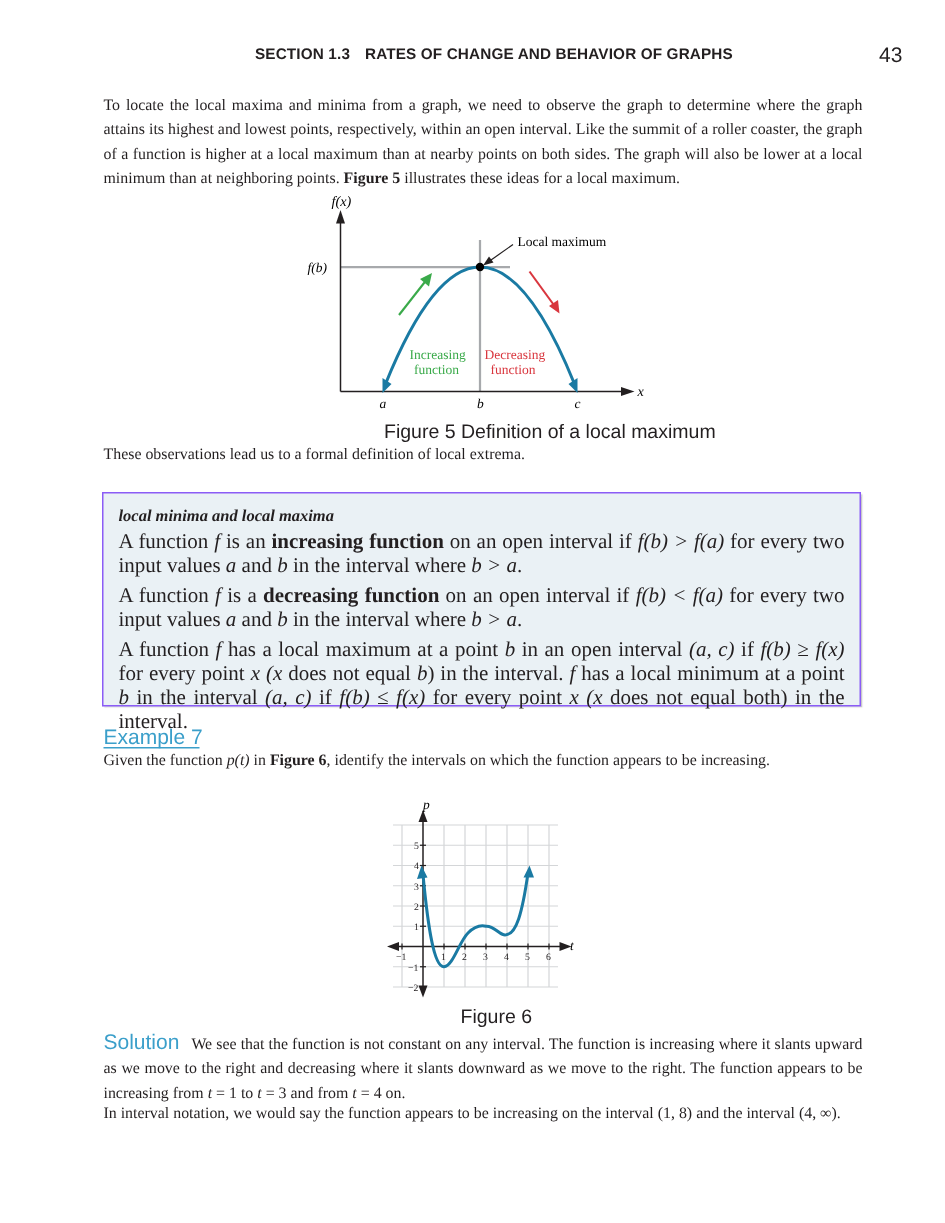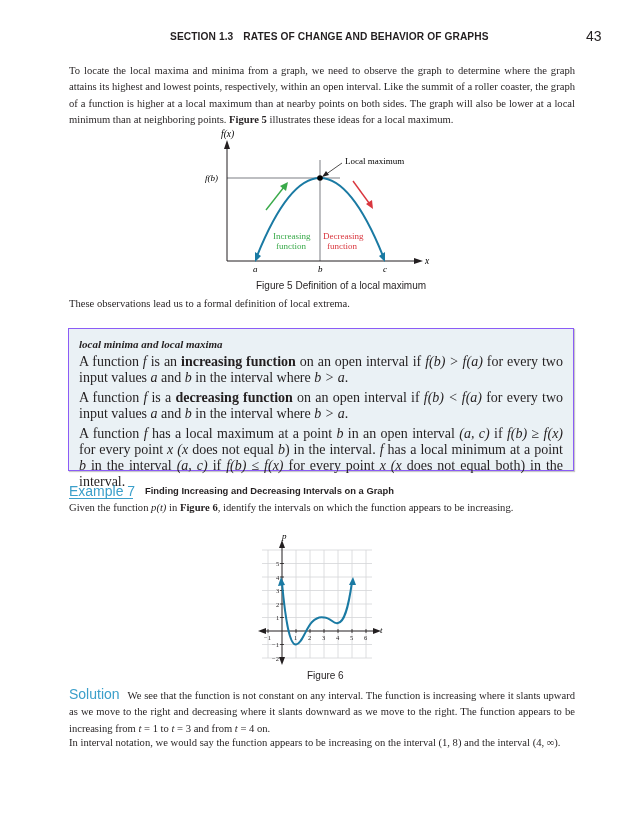--- a/index.html
+++ b/index.html
@@ -20,21 +20,21 @@
   .defbox .box-title { font-weight:bold; font-style:italic; font-size:11px; line-height:16px; margin-bottom:2px; }
   .defbox .def { font-size:14px; line-height:16px; margin-bottom:4px; text-align:justify; }
   .ex-row { left:69px; top:483px; width:506px; height:16px; }
   .ex-label { position:absolute; left:0; top:0; font-family:"Liberation Sans","DejaVu Sans",sans-serif; font-size:14px; color:#3b9fca; }
   .ex-underline { position:absolute; left:0; top:15px; width:64px; height:1px; background:#3b9fca; }
   .ex-title { position:absolute; left:76px; top:2px; font-family:"Liberation Sans","DejaVu Sans",sans-serif; font-size:9.4px; font-weight:bold; color:#231f20; white-space:nowrap; }
   .p3 { left:69px; top:500px; width:506px; }
   .p4 { left:69px; top:686px; width:506px; }
   .p5 { left:69px; top:735px; width:512px; white-space:nowrap; }
   .sol-label { font-family:"Liberation Sans","DejaVu Sans",sans-serif; color:#3b9fca; font-size:14px; margin-right:8px; }
-  .caption { font-family:"Liberation Sans","DejaVu Sans",sans-serif; font-size:10px; color:#231f20; white-space:nowrap; }
+  .caption { font-family:"Liberation Sans","DejaVu Sans",sans-serif; font-size:13px; color:#231f20; white-space:nowrap; }
   .cap5 { left:256px; top:280px; }
   .cap6 { left:307px; top:670px; }
   i.v { font-style:italic; }
   b { font-weight:bold; }
   svg text { font-family:"Liberation Serif","DejaVu Serif",serif; }
 </style>
 </head>
 <body>
 
 <div class="abs header">
@@ -93,21 +93,20 @@
     <div class="box-title">local minima and local maxima</div>
     <div class="def"><span>A function </span><i class="v">f</i><span> is an </span><b>increasing function</b><span> on an open interval if </span><i class="v">f(b) &gt; f(a)</i><span> for every two input values </span><i class="v">a</i><span> and </span><i class="v">b</i><span> in the interval where </span><i class="v">b &gt; a</i><span>.</span></div>
     <div class="def"><span>A function </span><i class="v">f</i><span> is a </span><b>decreasing function</b><span> on an open interval if </span><i class="v">f(b) &lt; f(a)</i><span> for every two input values </span><i class="v">a</i><span> and </span><i class="v">b</i><span> in the interval where </span><i class="v">b &gt; a</i><span>.</span></div>
     <div class="def"><span>A function </span><i class="v">f</i><span> has a local maximum at a point </span><i class="v">b</i><span> in an open interval </span><i class="v">(a, c)</i><span> if </span><i class="v">f(b) ≥ f(x)</i><span> for every point </span><i class="v">x (x</i><span> does not equal </span><i class="v">b</i><span>) in the interval. </span><i class="v">f</i><span> has a local minimum at a point </span><i class="v">b</i><span> in the interval </span><i class="v">(a, c)</i><span> if </span><i class="v">f(b) ≤ f(x)</i><span> for every point </span><i class="v">x (x</i><span> does not equal both) in the interval.</span></div>
   </div>
 </div>
 
 <div class="abs ex-row">
   <span class="ex-label">Example 7</span>
   <div class="ex-underline"></div>
-  <span class="ex-title">Finding Increasing and Decreasing Intervals on a Graph</span>
 </div>
 <div class="abs para p3"><span>Given the function </span><i class="v">p(t)</i><span> in </span><b>Figure 6</b><span>, identify the intervals on which the function appears to be increasing.</span></div>
 
 <svg class="abs" style="left:0;top:0" width="630" height="690">
   <g stroke="#d4d6d8" stroke-width="0.8">
     <line x1="268" y1="550" x2="268" y2="658"></line>
     <line x1="296" y1="550" x2="296" y2="658"></line>
     <line x1="310" y1="550" x2="310" y2="658"></line>
     <line x1="324" y1="550" x2="324" y2="658"></line>
     <line x1="338" y1="550" x2="338" y2="658"></line>

